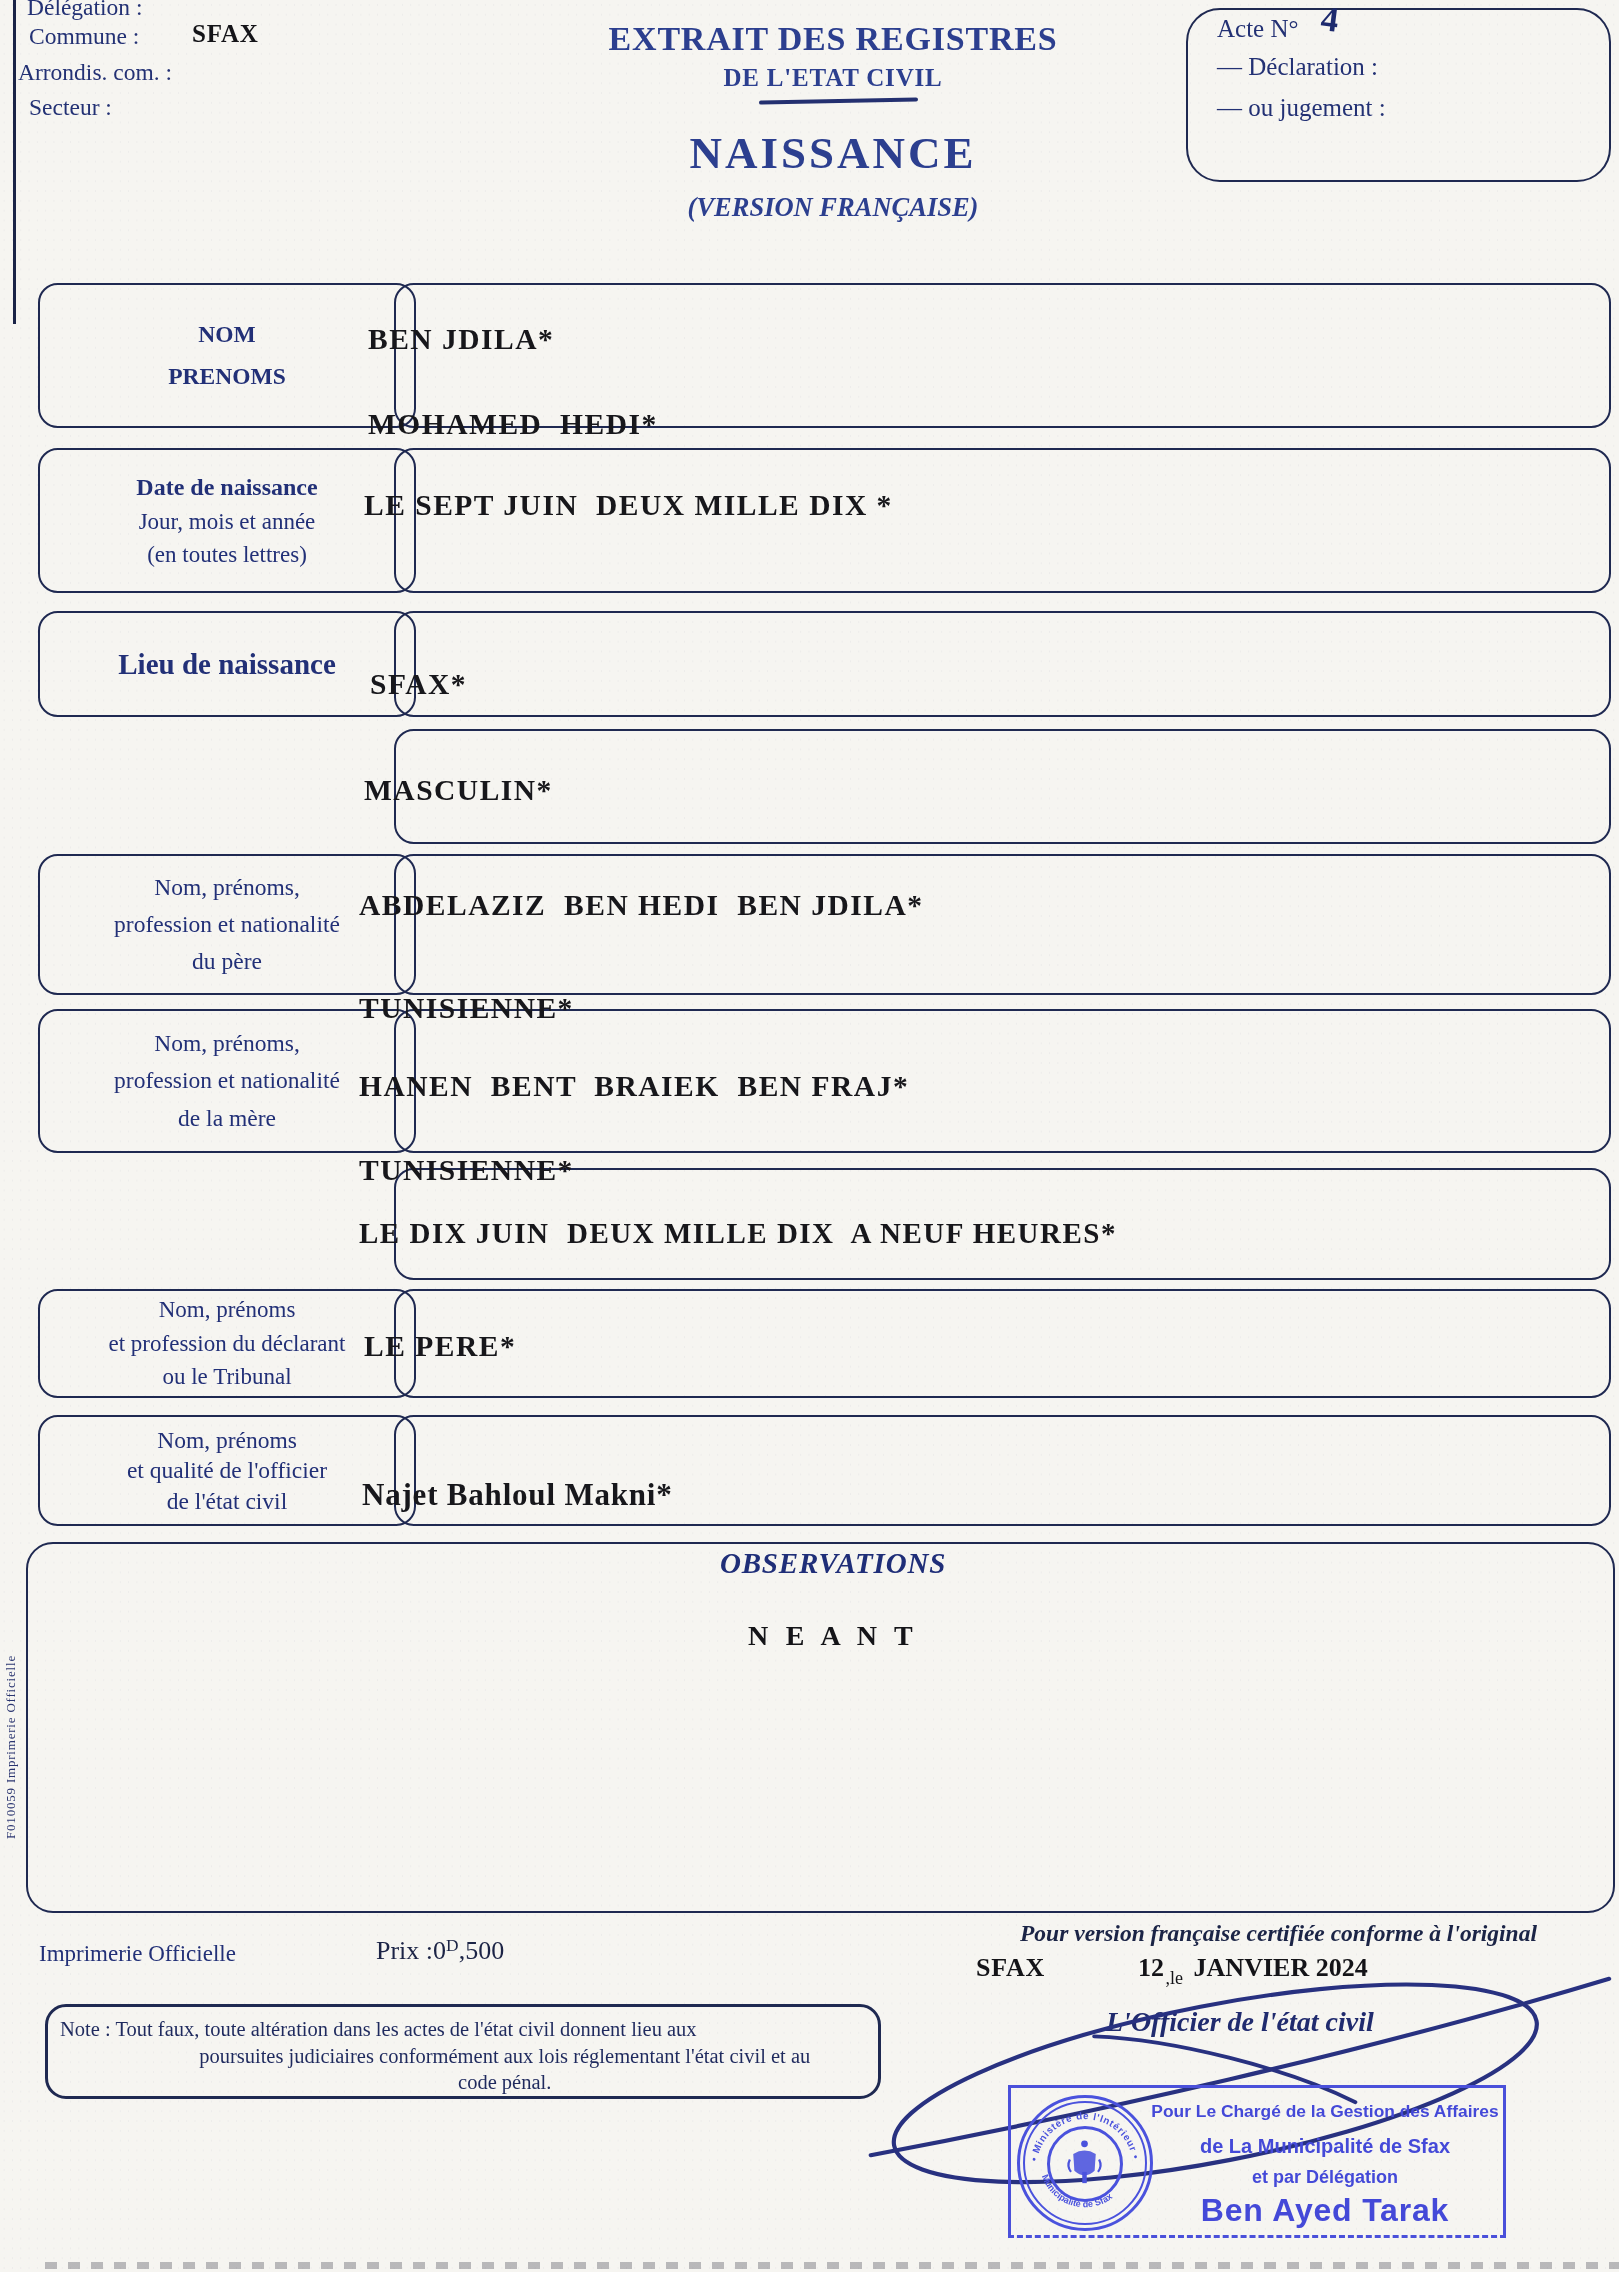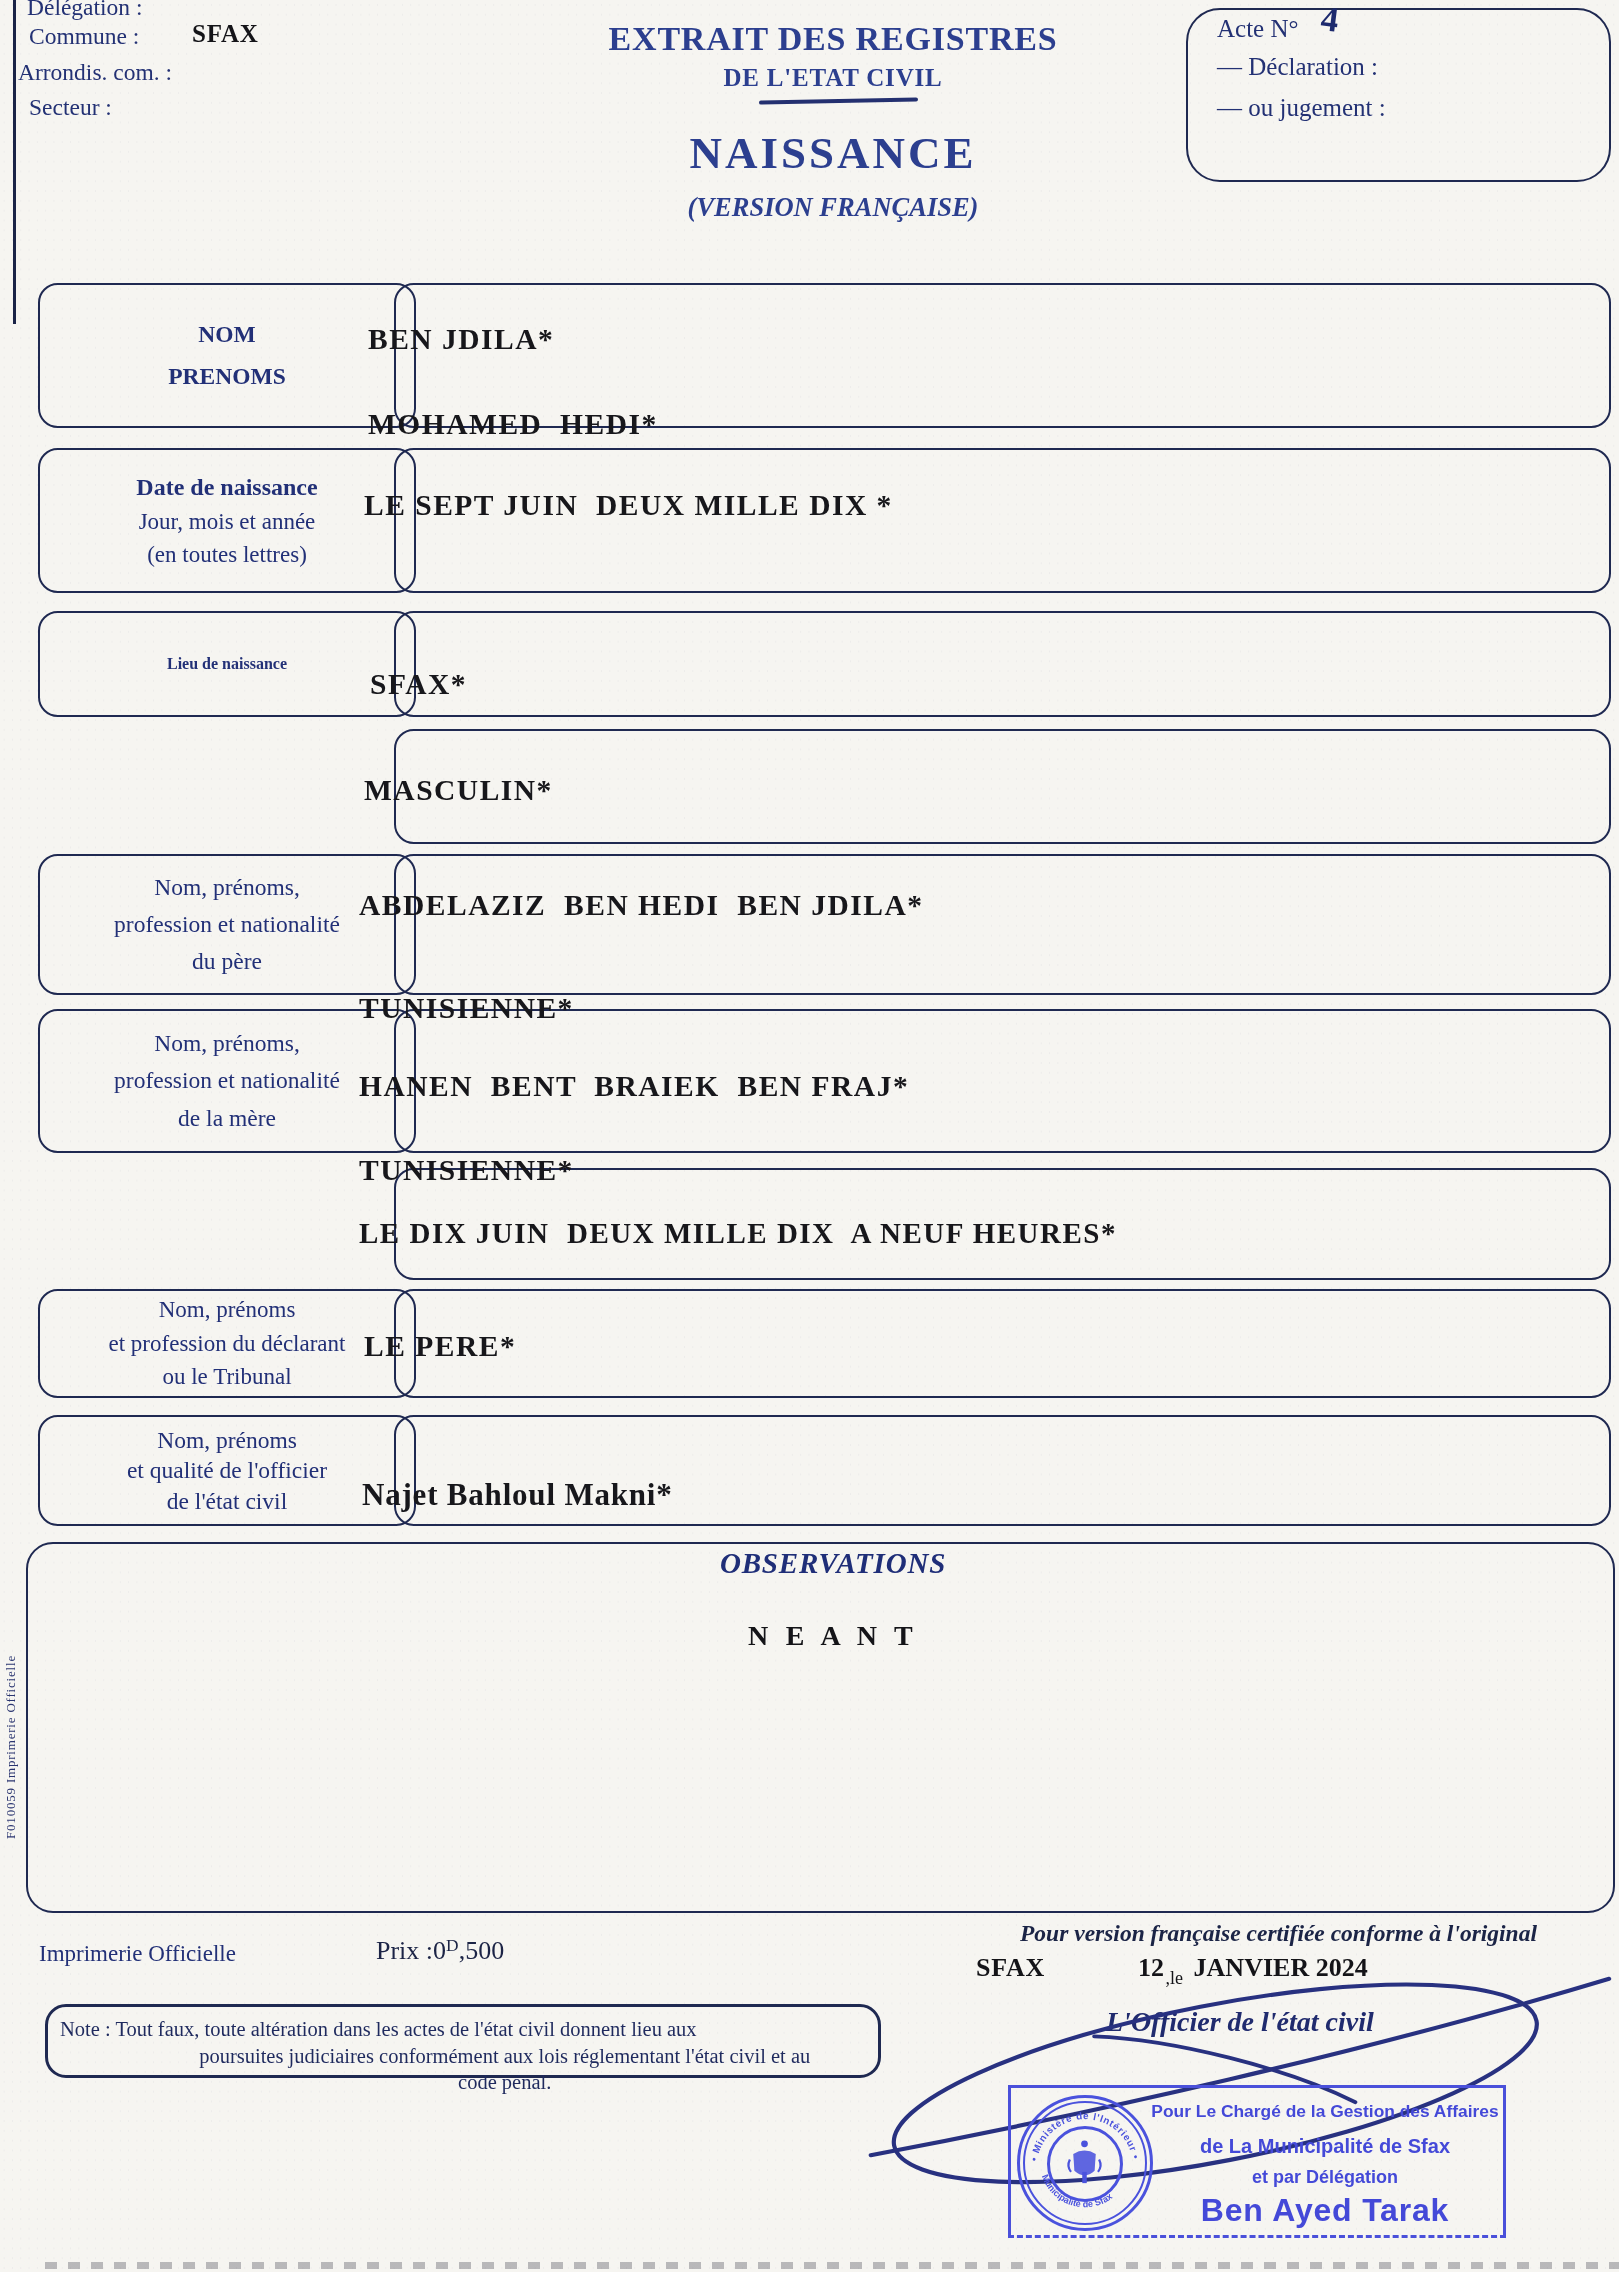--- a/index.html
+++ b/index.html
@@ -38,21 +38,21 @@
   .cellL{left:38px;width:378px;display:flex;flex-direction:column;justify-content:center;align-items:center;text-align:center;color:#223077;}
   .cellR{left:394px;width:1217px;}
   .r1{top:283px;height:145px;} .r2{top:448px;height:145px;}
   .r3{top:611px;height:106px;} .r4{top:729px;height:115px;}
   .r5{top:854px;height:141px;} .r6{top:1009px;height:144px;}
   .r7{top:1168px;height:112px;} .r8{top:1289px;height:109px;}
   .r9{top:1415px;height:111px;}
   .ll{font-size:23px;line-height:1.45;}
   .lbl1 .ll{font-size:23.5px;line-height:1.75;font-weight:bold;}
   .lbl2 .l0{font-size:24px;font-weight:bold;}
-  .lbl3 .ll,.lbl4 .ll{font-size:16px;font-weight:bold;text-align:center;}
+  .lbl3 .ll,.lbl4 .ll{font-size:29px;font-weight:bold;text-align:center;}
   .lbl5 .ll,.lbl6 .ll{font-size:23.5px;line-height:1.58;}
   .lbl7 .l0{font-size:23.5px;}
   .lbl9 .ll{font-size:23.5px;line-height:1.3;}
   .val{font-weight:600;color:#17171b;letter-spacing:1.5px;white-space:pre;}
   .v1a{left:368px;top:323px;font-size:29.5px;}
   .v1b{left:368px;top:408px;font-size:29.5px;}
   .v2{left:364px;top:489px;font-size:29.5px;}
   .v3{left:370px;top:668px;font-size:29.5px;}
   .v4{left:364px;top:774px;font-size:29.5px;}
   .v5a{left:359px;top:889px;font-size:29.5px;}
@@ -68,21 +68,21 @@
   .obs-neant{left:492px;top:1620px;width:682px;text-align:center;font-weight:bold;font-size:28px;color:#141418;letter-spacing:5.3px;}
   
   .f-imp{left:39px;top:1941px;font-size:23px;color:#223077;}
   .f-prix{left:376px;top:1936px;font-size:26px;color:#1c2446;}
   .f-prix .sup{font-size:17.4px;position:relative;top:-8.3px;}
   .f-cert{left:1020px;top:1920px;font-size:23.5px;font-style:italic;font-weight:600;color:#1b2446;white-space:nowrap;}
   .f-city{left:976px;top:1953px;font-size:26px;font-weight:600;color:#141418;letter-spacing:0.8px;}
   .f-date{left:1138px;top:1953px;font-size:26px;font-weight:600;color:#141418;}
   .f-date .le{font-size:18px;font-weight:normal;position:relative;top:7.6px;margin:0 10.6px 0 1.5px;}
   .f-off{left:1106px;top:2006px;font-size:28px;font-style:italic;font-weight:bold;color:#202b6e;}
-  .note-box{left:45px;top:2004px;width:836px;height:74px;border:3px solid #1f2951;border-radius:21px;box-sizing:border-box;padding:9px 10.6px 0 12px;color:#1f2a5e;font-size:20.5px;line-height:1.3;}
+  .note-box{left:45px;top:2004px;width:836px;height:95px;border:3px solid #1f2951;border-radius:21px;box-sizing:border-box;padding:9px 10.6px 0 12px;color:#1f2a5e;font-size:20.5px;line-height:1.3;}
   .note-box .nl2,.note-box .nl3{margin-left:82px;text-align:center;}
   .side-text{left:3px;top:1839px;transform:rotate(-90deg);transform-origin:0 0;font-size:13px;color:#2a3570;letter-spacing:0.8px;white-space:nowrap;}
   .bottom-edge{left:45px;top:2262px;width:1574px;height:6.8px;background:repeating-linear-gradient(90deg, rgba(110,110,118,0.45) 0 12px, rgba(0,0,0,0) 12px 23px);}
   
   .sig-svg{left:848px;top:1962px;}
   .stamp-box{left:1008px;top:2085px;width:498px;height:153px;border:3px solid #4a50da;border-bottom:3.8px dashed #4a50da;box-sizing:border-box;}
   .stamp-t{left:1144px;width:362px;text-align:center;color:#4449d8;font-family:"Liberation Sans","DejaVu Sans",sans-serif;font-weight:bold;}
   .st1{top:2101px;font-size:17.4px;}
   .st2{top:2135px;font-size:20px;}
   .st3{top:2167px;font-size:18px;}

